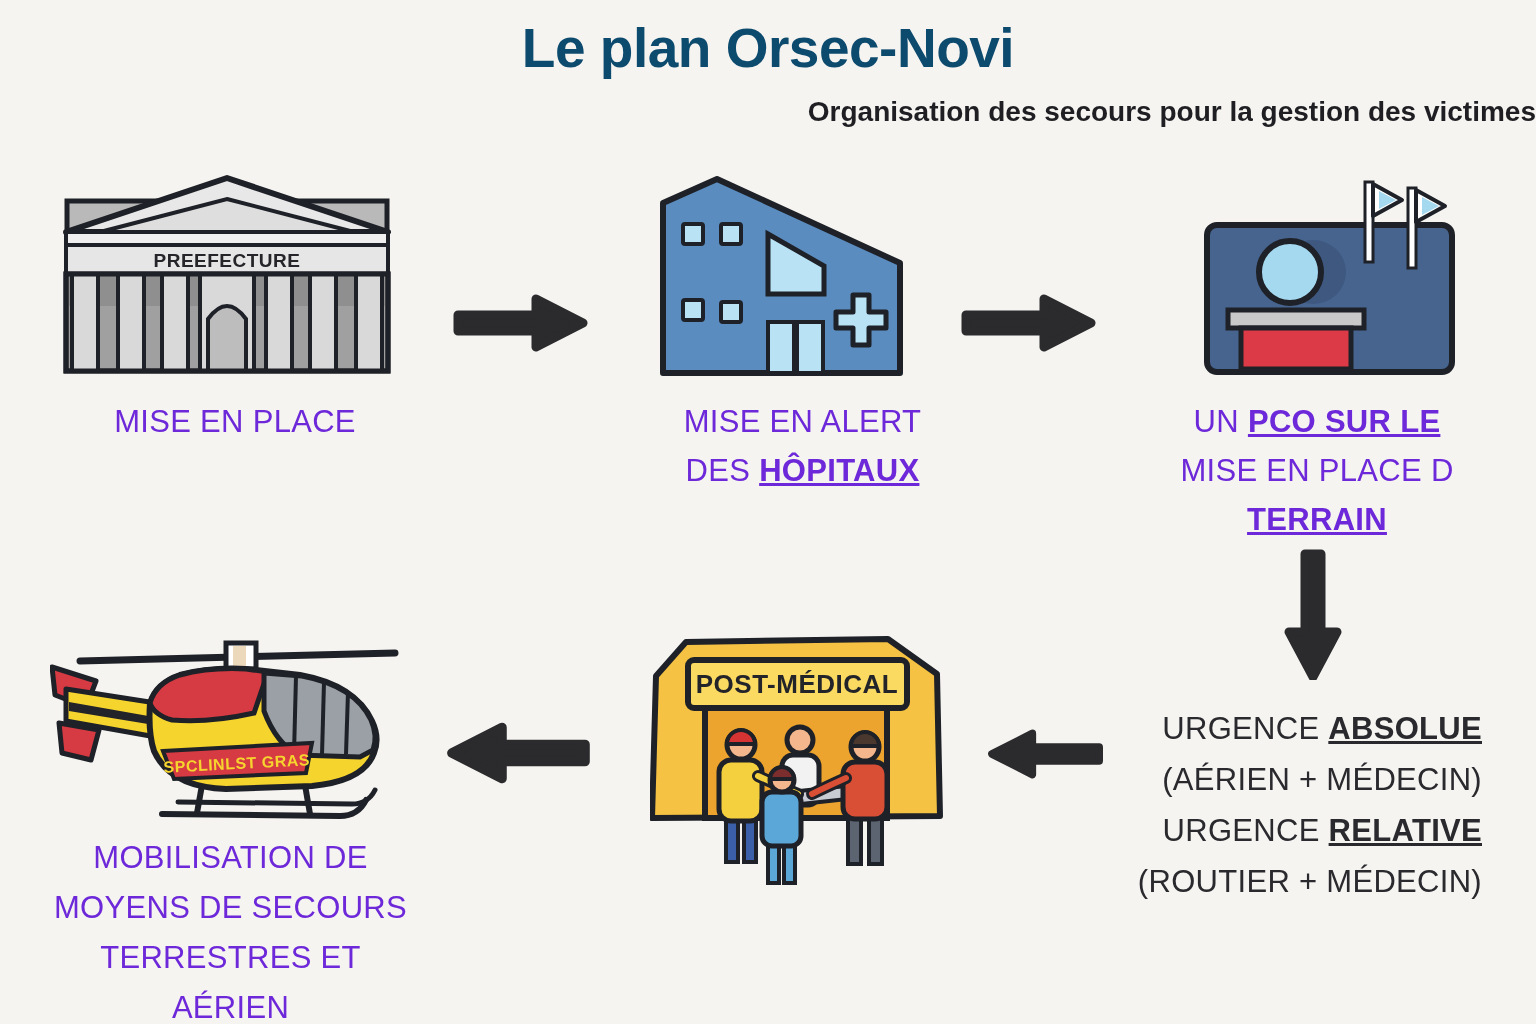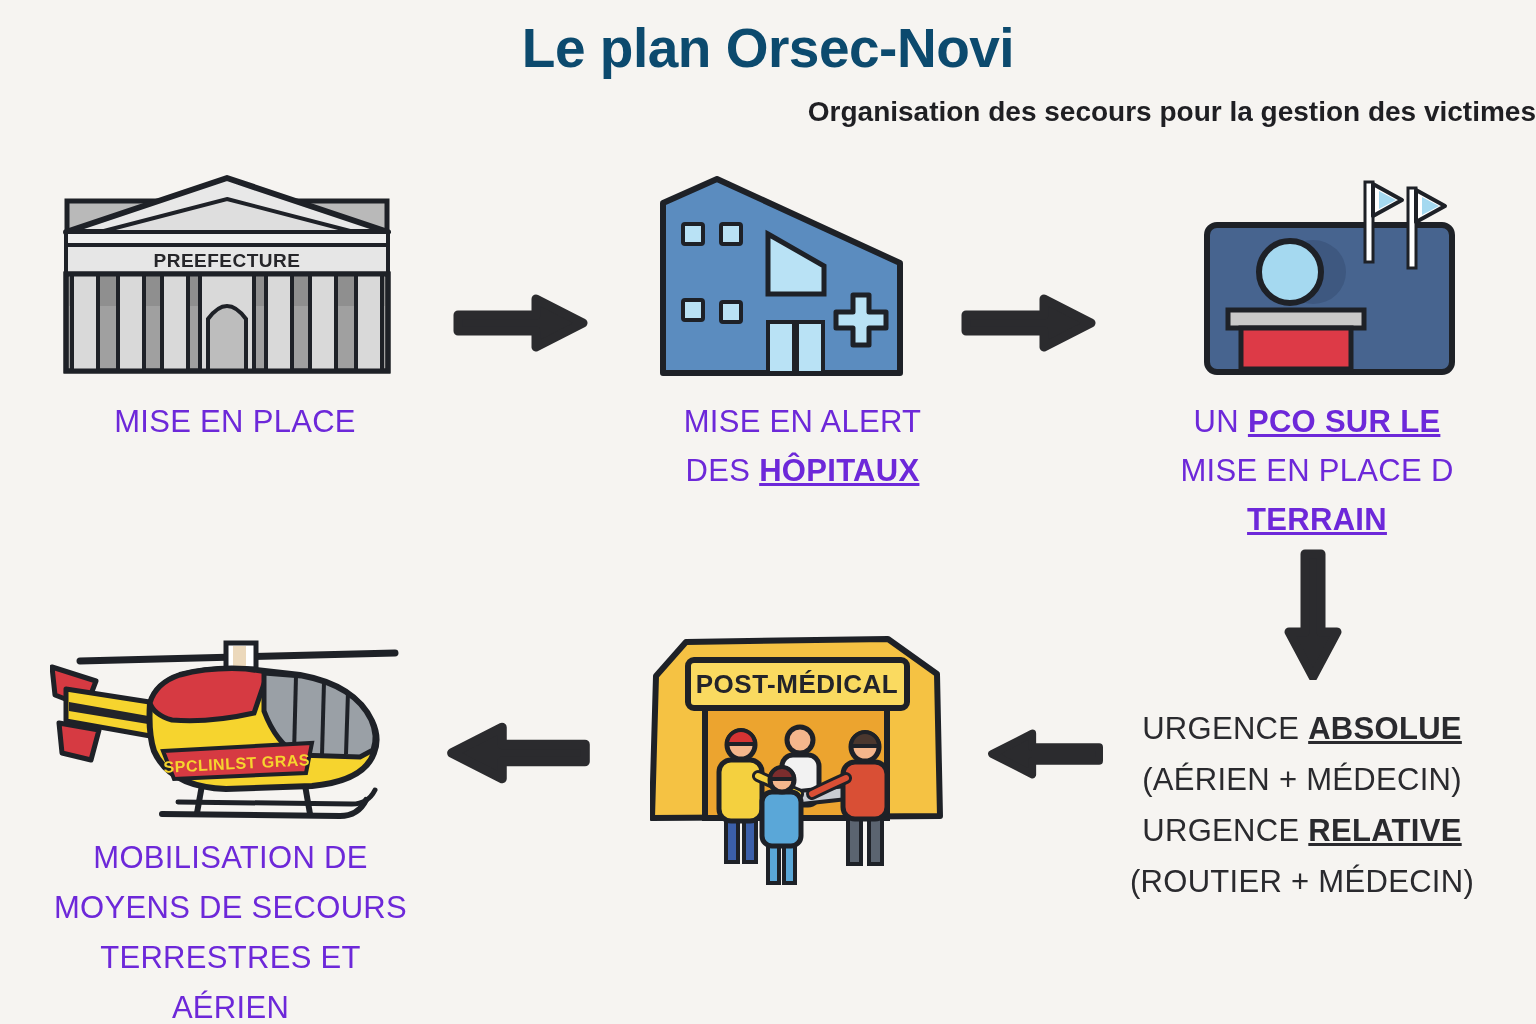--- a/index.html
+++ b/index.html
@@ -7,21 +7,21 @@
   body { font-family:"Liberation Sans", sans-serif; background:#f6f4f1; }
   .canvas { position:relative; width:1536px; height:1024px; background:#f6f4f1; overflow:hidden; color:#232327; }
   .title { position:absolute; left:0; top:16px; width:100%; text-align:center;
            font-size:55px; font-weight:bold; color:#0c4a6e; letter-spacing:-0.5px; }
   .subtitle { position:absolute; left:0; top:96px; width:100%; text-align:right;
               font-size:28px; font-weight:bold; color:#1f1f23; }
   .icon { position:absolute; }
   .icon svg { display:block; width:100%; height:100%; }
   .caption { position:absolute; font-size:31px; line-height:49px; text-align:center;
              color:#6d28d9; letter-spacing:0.3px; }
-  .urg { position:absolute; font-size:31px; line-height:51px; text-align:center;
+  .urg { position:absolute; font-size:31px; line-height:51px; text-align:right;
          color:#2a2a2e; letter-spacing:0.3px; }
   .urg .gap { }
   .b { font-weight:bold;text-decoration:underline; }
   .arrow { position:absolute; }
   .arrow svg { display:block; width:100%; height:100%; }
   svg text { font-family:"Liberation Sans", sans-serif; }
 </style>
 </head>
 <body>
 

